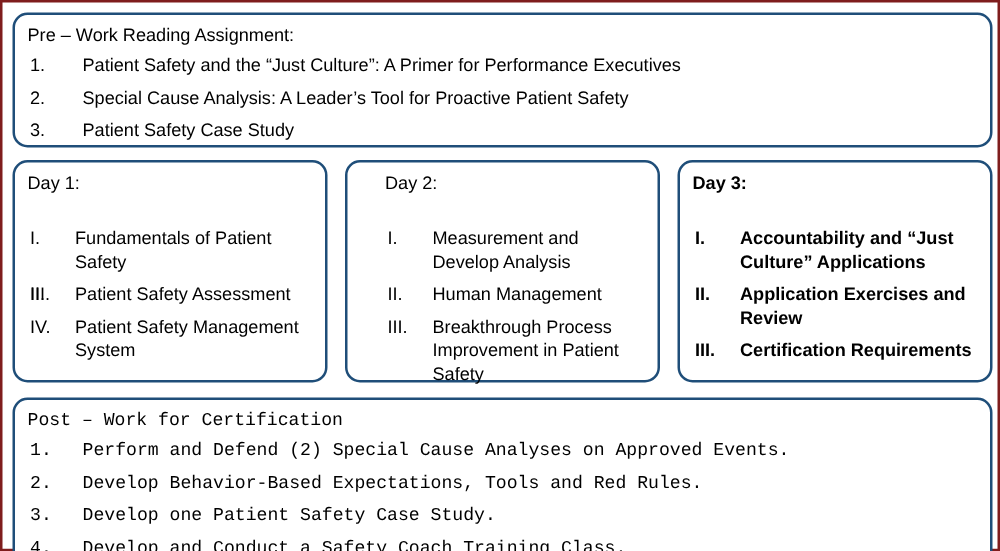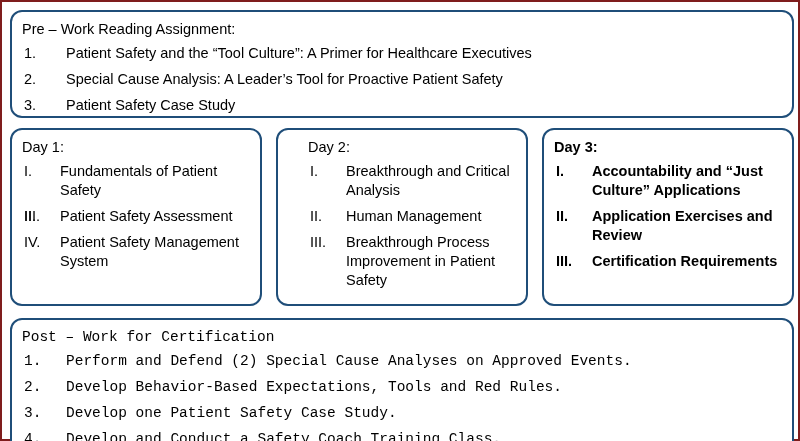--- a/index.html
+++ b/index.html
@@ -70,33 +70,33 @@
     text-align: left;
   }
 
   
   #pre-work { left: 8px;  top: 8px;   width: 784px; height: 108px; }
   #day1     { left: 8px;  top: 126px; width: 252px; height: 178px; }
   #day2     { left: 274px;top: 126px; width: 252px; height: 178px; padding-left: 30px; }
   #day3     { left: 540px;top: 126px; width: 252px; height: 178px; font-weight: bold; }
   #post-work{ left: 8px;  top: 316px; width: 784px; height: 138px; font-family: Liberation Mono, monospace; }
 
-  .day .panel-title { margin-bottom: 4px; }
+  .day .panel-title { margin-bottom: 24px; }
 </style>
 </head>
 <body>
 
 <div id="frame">
 
   <div class="panel" id="pre-work">
     <div class="panel-title">Pre – Work Reading Assignment:</div>
     <ol class="numlist wide">
       <li>
         <span class="marker">1.</span>
-        <span>Patient Safety and the “Tool Culture”: A Primer for Healthcare Executives</span>
+        <span>Patient Safety and the “Just Culture”: A Primer for Performance Executives</span>
       </li>
       <li>
         <span class="marker">2.</span>
         <span>Special Cause Analysis: A Leader’s Tool for Proactive Patient Safety</span>
       </li>
       <li>
         <span class="marker">3.</span>
         <span>Patient Safety Case Study</span>
       </li>
     </ol>
@@ -121,21 +121,21 @@
         <span>Patient Safety Management System</span>
       </li>
     </ol>
   </div>
 
   <div class="panel day" id="day2">
     <div class="panel-title">Day 2:</div>
     <ol class="romanlist roman">
       <li>
         <span class="marker">I.</span>
-        <span>Breakthrough and Critical Analysis</span>
+        <span>Measurement and Develop Analysis</span>
       </li>
       <li>
         <span class="marker">II.</span>
         <span>Human Management</span>
       </li>
       <li>
         <span class="marker">III.</span>
         <span>Breakthrough Process Improvement in Patient Safety</span>
       </li>
     </ol>

